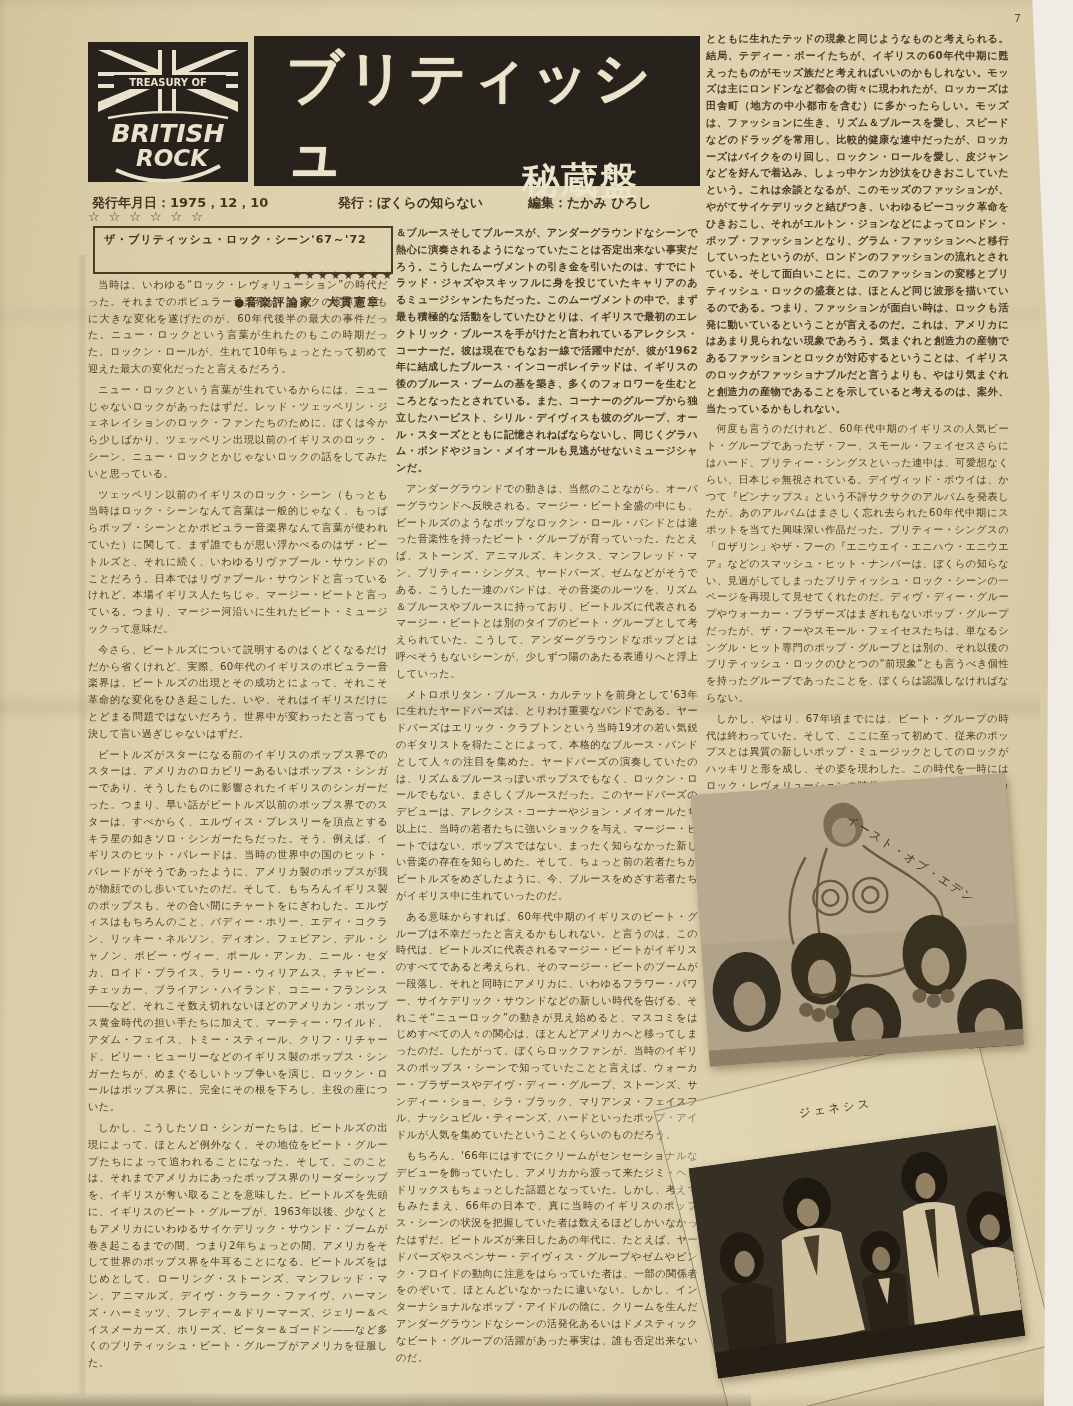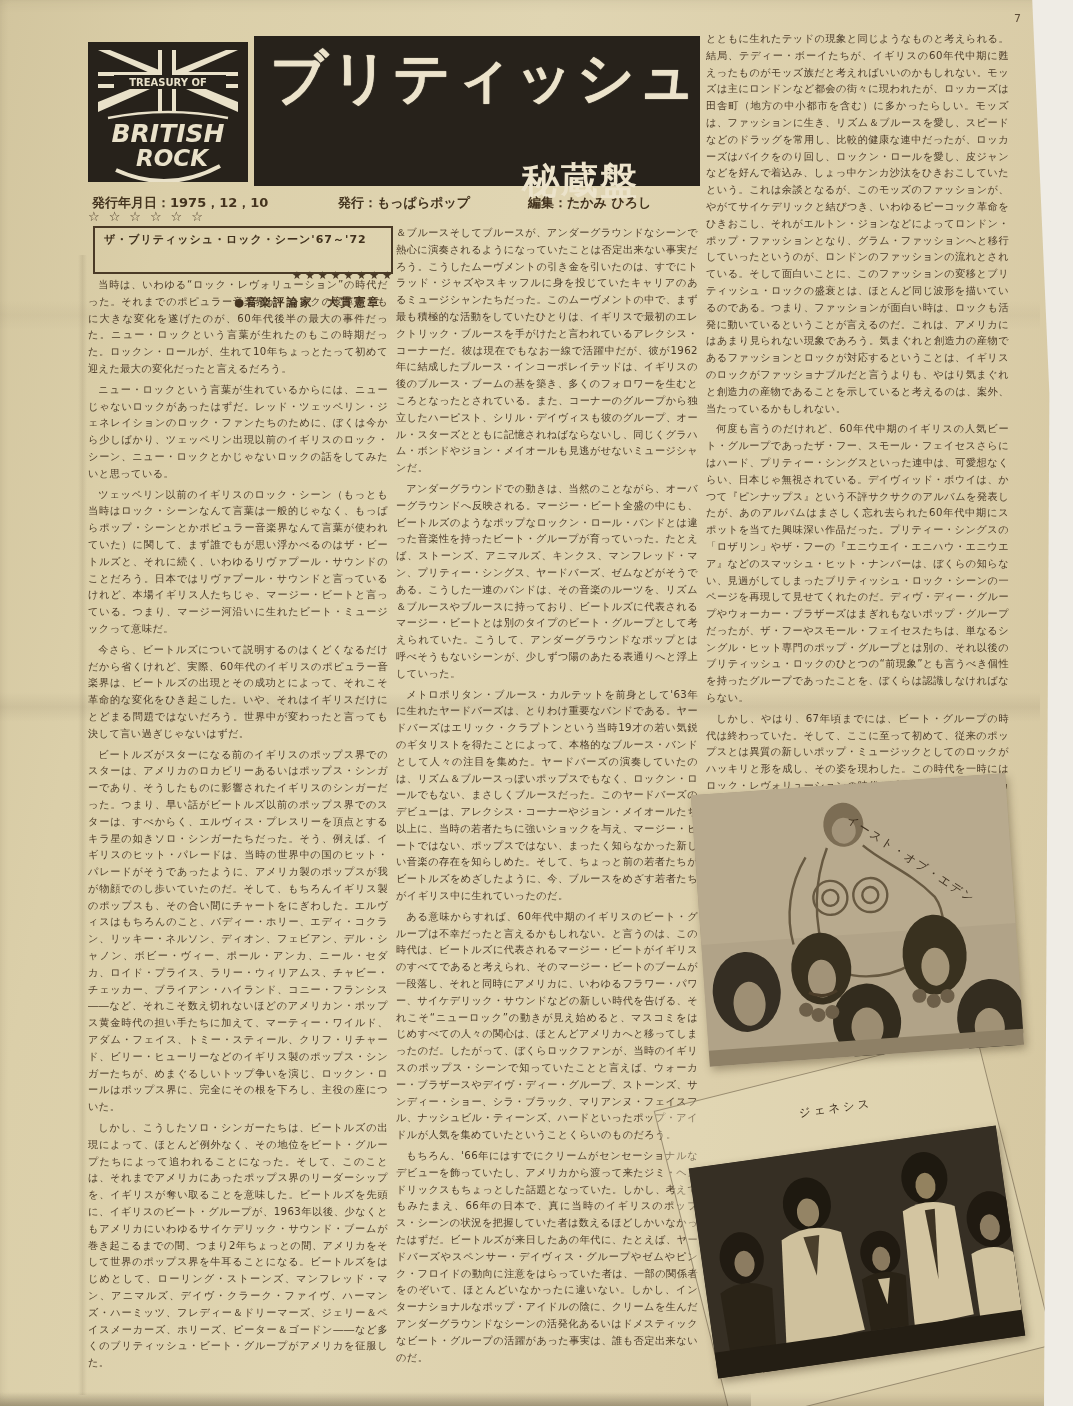--- a/index.html
+++ b/index.html
@@ -16,21 +16,21 @@
   }
   .fold{position:absolute;left:0;width:1040px;height:30px;pointer-events:none;
     background:linear-gradient(180deg,rgba(70,55,35,0) 0%,rgba(70,55,35,.08) 50%,rgba(70,55,35,0) 100%);}
   .crease{position:absolute;left:78px;top:255px;width:9px;height:1140px;pointer-events:none;
     background:linear-gradient(90deg,rgba(70,55,35,0),rgba(70,55,35,.10),rgba(70,55,35,0));}
   .page-number{position:absolute;left:1014px;top:12px;font-size:11px;color:#5d4c37;}
 
   
   .logo-box{position:absolute;left:88px;top:42px;width:144px;height:140px;background:#27221b;}
   .title-box{position:absolute;left:254px;top:36px;width:446px;height:150px;background:#27221b;color:#ece3cb;}
-  .title-main1{position:absolute;left:16px;top:4px;font-size:57px;font-weight:bold;letter-spacing:3px;
+  .title-main1{position:absolute;left:32px;top:4px;font-size:57px;font-weight:bold;letter-spacing:3px;
     text-shadow:0 0 1px #ece3cb;}
   .title-main2{position:absolute;left:16px;top:68px;font-size:57px;font-weight:bold;letter-spacing:4px;
     text-shadow:0 0 1px #ece3cb;}
   .title-sub{position:absolute;left:268px;top:96px;font-size:37px;font-weight:bold;letter-spacing:2px;margin-top:24px;}
 
   .publine{position:absolute;left:92px;top:194px;width:620px;font-size:13px;font-weight:bold;color:#44341f;}
   .publine .seg{position:absolute;white-space:nowrap;}
   .seg-date{left:0;}
   .seg-pub{left:246px;}
   .seg-ed{left:436px;}
@@ -39,21 +39,21 @@
   .heading-box{position:absolute;left:93px;top:226px;width:296px;height:44px;
     border:2px solid #4a3a26;color:#41311d;}
   .hb-title{position:absolute;left:9px;top:4px;font-size:11px;font-weight:bold;letter-spacing:1px;white-space:nowrap;}
   .hb-author{position:absolute;right:10px;top:23px;font-size:11.5px;font-weight:bold;letter-spacing:2px;margin-top:44px;}
   .hb-stars{position:absolute;right:-4px;bottom:-10px;font-size:11px;letter-spacing:3px;color:#4a3a26;}
 
   
   .col{position:absolute;overflow:hidden;color:#4b3b28;font-size:10.2px;line-height:16.8px;
     text-align:justify;letter-spacing:.4px;}
   .col p{margin:0 0 4px 0;text-indent:1em;}
-  .col p.cont{text-indent:0;}
+  .col p.cont{text-indent:0;font-weight:bold;}
   .col1{left:88px;top:277px;width:300px;height:1113px;}
   .col2{left:396px;top:225px;width:302px;height:1166px;}
   .col3{left:706px;top:31px;width:303px;height:758px;}
 
   
   .photo-frame{position:absolute;left:688px;top:1066px;width:330px;height:322px;
     transform:rotate(-14deg);border:1px solid rgba(95,80,58,.55);
     background:rgba(235,226,196,.35);}
   .photo1{position:absolute;left:700px;top:784px;width:315px;height:272px;transform:rotate(-4deg);
     box-shadow:2px 4px 8px rgba(55,40,20,.35);background:#b2a489;overflow:hidden;}
@@ -95,21 +95,21 @@
     </svg>
   </div>
 
   <div class="title-box">
     <span class="title-main1">ブリティッシュ</span>
     <span class="title-sub">秘蔵盤</span>
   </div>
 
   <div class="publine">
     <span class="seg seg-date">発行年月日：1975，12，10</span>
-    <span class="seg seg-pub">発行：もっぱらポップ</span>
+    <span class="seg seg-pub">発行：ぼくらの知らない</span>
     <span class="seg seg-ed">編集：たかみ ひろし</span>
   </div>
 
   <div class="stars-top">☆☆☆☆☆☆</div>
   <div class="heading-box">
     <span class="hb-title">ザ・ブリティッシュ・ロック・シーン'67～'72</span>
     <span class="hb-author">●音楽評論家　大貫憲章</span>
     <span class="hb-stars">★★★★★★★★</span>
   </div>
 

